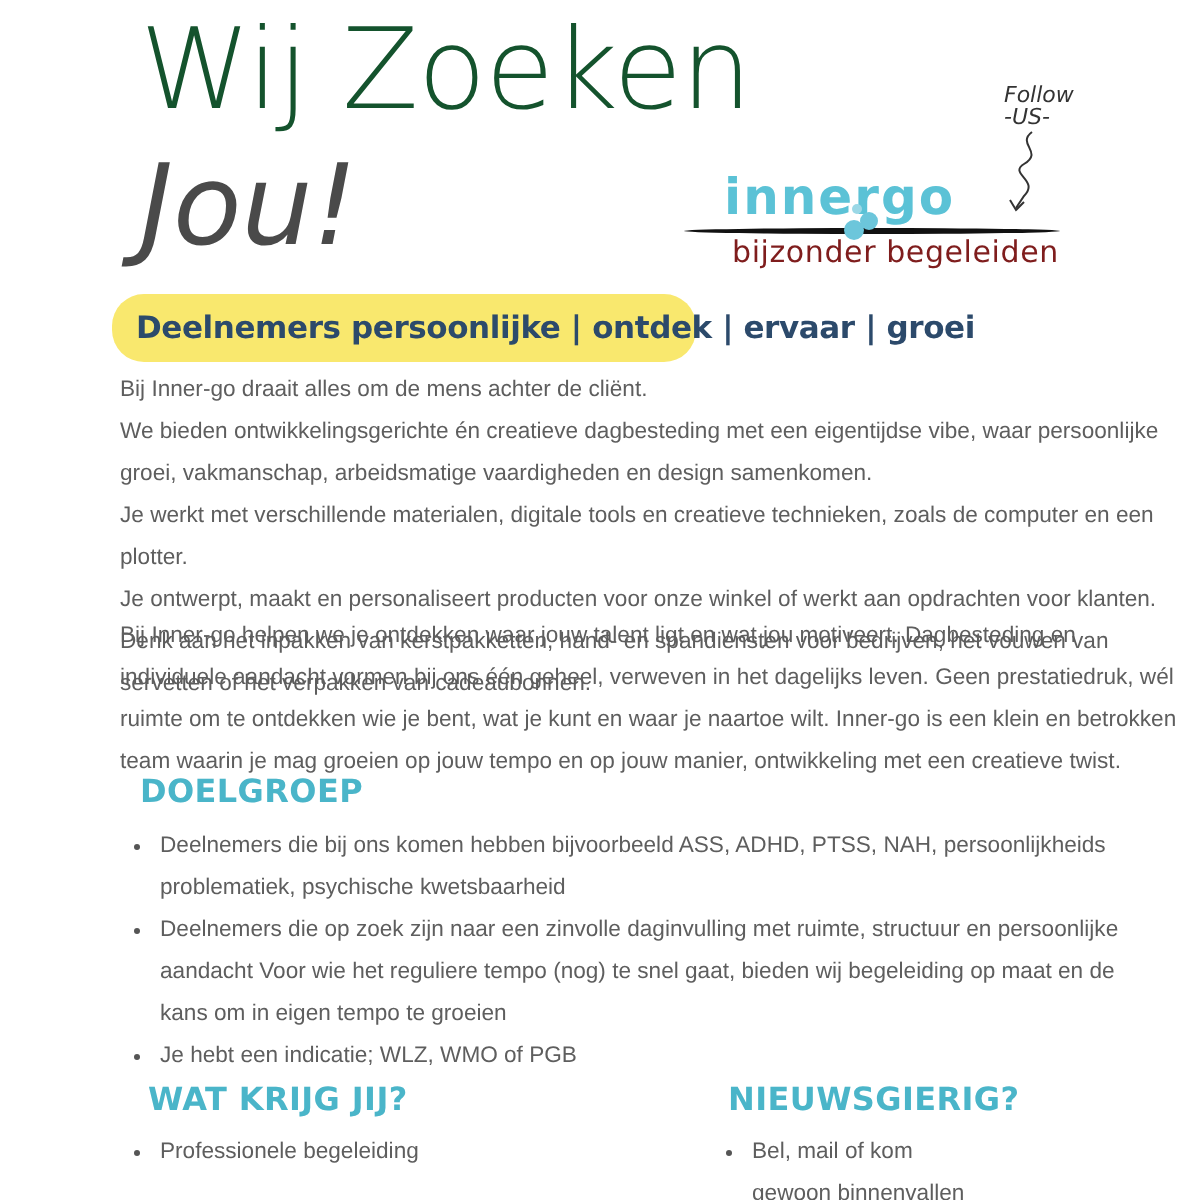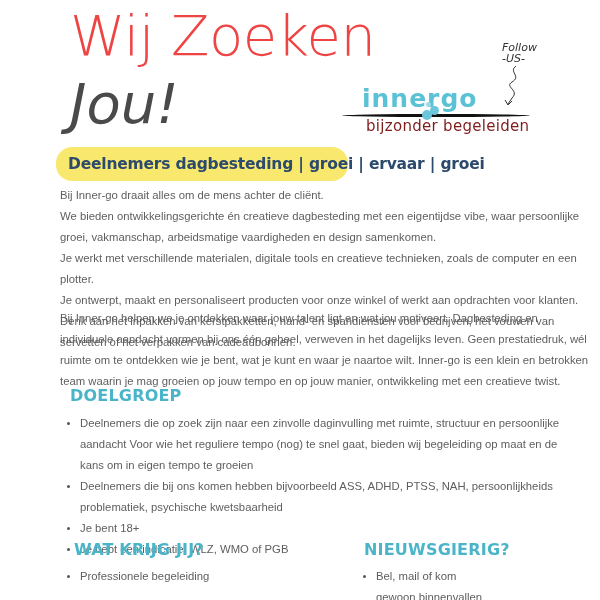--- a/index.html
+++ b/index.html
@@ -8,21 +8,21 @@
       background: #ffffff;
       font-family: "Liberation Sans", "DejaVu Sans", sans-serif;
       color: #5e5e5e;
       position: relative;
     }
     .title1 {
       position: absolute; left: 70px; top: 4px;
       font-family: "DejaVu Sans", sans-serif;
       font-weight: 200;
       font-size: 56px; line-height: 64px;
-      color: #ef4444; letter-spacing: -0.5px;
+      color: #14532d; letter-spacing: -0.5px;
       -webkit-text-stroke: 0px;
     }
     .title2 {
       position: absolute; left: 70px; top: 72px;
       font-family: "DejaVu Sans", sans-serif;
       font-style: italic; font-weight: 200;
       font-size: 56px; line-height: 64px;
       color: #4a4a4a;
     }
     .logo {
@@ -94,39 +94,38 @@
   </svg>
   <div class="logo-word">innergo</div>
   <div class="logo-line"></div>
   <span class="dot" style="left:92px;top:70px;width:10px;height:10px"></span>
   <span class="dot" style="left:100px;top:66px;width:9px;height:9px"></span>
   <span class="dot" style="left:96px;top:62px;width:5px;height:5px;background:#9bd8e6"></span>
   <div class="logo-tag">bijzonder begeleiden</div>
 </div>
 
 <div class="banner">
-  <span>Deelnemers dagbesteding | groei | ervaar | groei</span>
+  <span>Deelnemers persoonlijke | ontdek | ervaar | groei</span>
 </div>
 
 <div class="para" style="top:185px">
   <p>Bij Inner-go draait alles om de mens achter de cliënt.</p>
   <p>We bieden ontwikkelingsgerichte én creatieve dagbesteding met een eigentijdse vibe, waar persoonlijke groei, vakmanschap, arbeidsmatige vaardigheden en design samenkomen.</p>
   <p>Je werkt met verschillende materialen, digitale tools en creatieve technieken, zoals de computer en een plotter.</p>
   <p>Je ontwerpt, maakt en personaliseert producten voor onze winkel of werkt aan opdrachten voor klanten. Denk aan het inpakken van kerstpakketten, hand- en spandiensten voor bedrijven, het vouwen van servetten of het verpakken van cadeaubonnen.</p>
 </div>
 
 <div class="para" style="top:308px">
   <p>Bij Inner-go helpen we je ontdekken waar jouw talent ligt en wat jou motiveert. Dagbesteding en individuele aandacht vormen bij ons één geheel, verweven in het dagelijks leven. Geen prestatiedruk, wél ruimte om te ontdekken wie je bent, wat je kunt en waar je naartoe wilt. Inner-go is een klein en betrokken team waarin je mag groeien op jouw tempo en op jouw manier, ontwikkeling met een creatieve twist.</p>
 </div>
 
 <div class="h2" style="left:70px;top:386px">DOELGROEP</div>
 <ul class="list" style="left:63px;top:413px;width:520px">
+  <li>Deelnemers die bij ons komen hebben bijvoorbeeld ASS, ADHD, PTSS, NAH, persoonlijkheids problematiek, psychische kwetsbaarheid</li>
   <li>Deelnemers die op zoek zijn naar een zinvolle daginvulling met ruimte, structuur en persoonlijke aandacht Voor wie het reguliere tempo (nog) te snel gaat, bieden wij begeleiding op maat en de kans om in eigen tempo te groeien</li>
-  <li>Deelnemers die bij ons komen hebben bijvoorbeeld ASS, ADHD, PTSS, NAH, persoonlijkheids problematiek, psychische kwetsbaarheid</li>
-  <li>Je bent 18+</li>
   <li>Je hebt een indicatie; WLZ, WMO of PGB</li>
 </ul>
 
 <div class="h2" style="left:74px;top:540px">WAT KRIJG JIJ?</div>
 <ul class="list" style="left:63px;top:566px;width:270px">
   <li>Professionele begeleiding</li>
 </ul>
 
 <div class="h2" style="left:364px;top:540px">NIEUWSGIERIG?</div>
 <ul class="list" style="left:359px;top:566px;width:140px">

